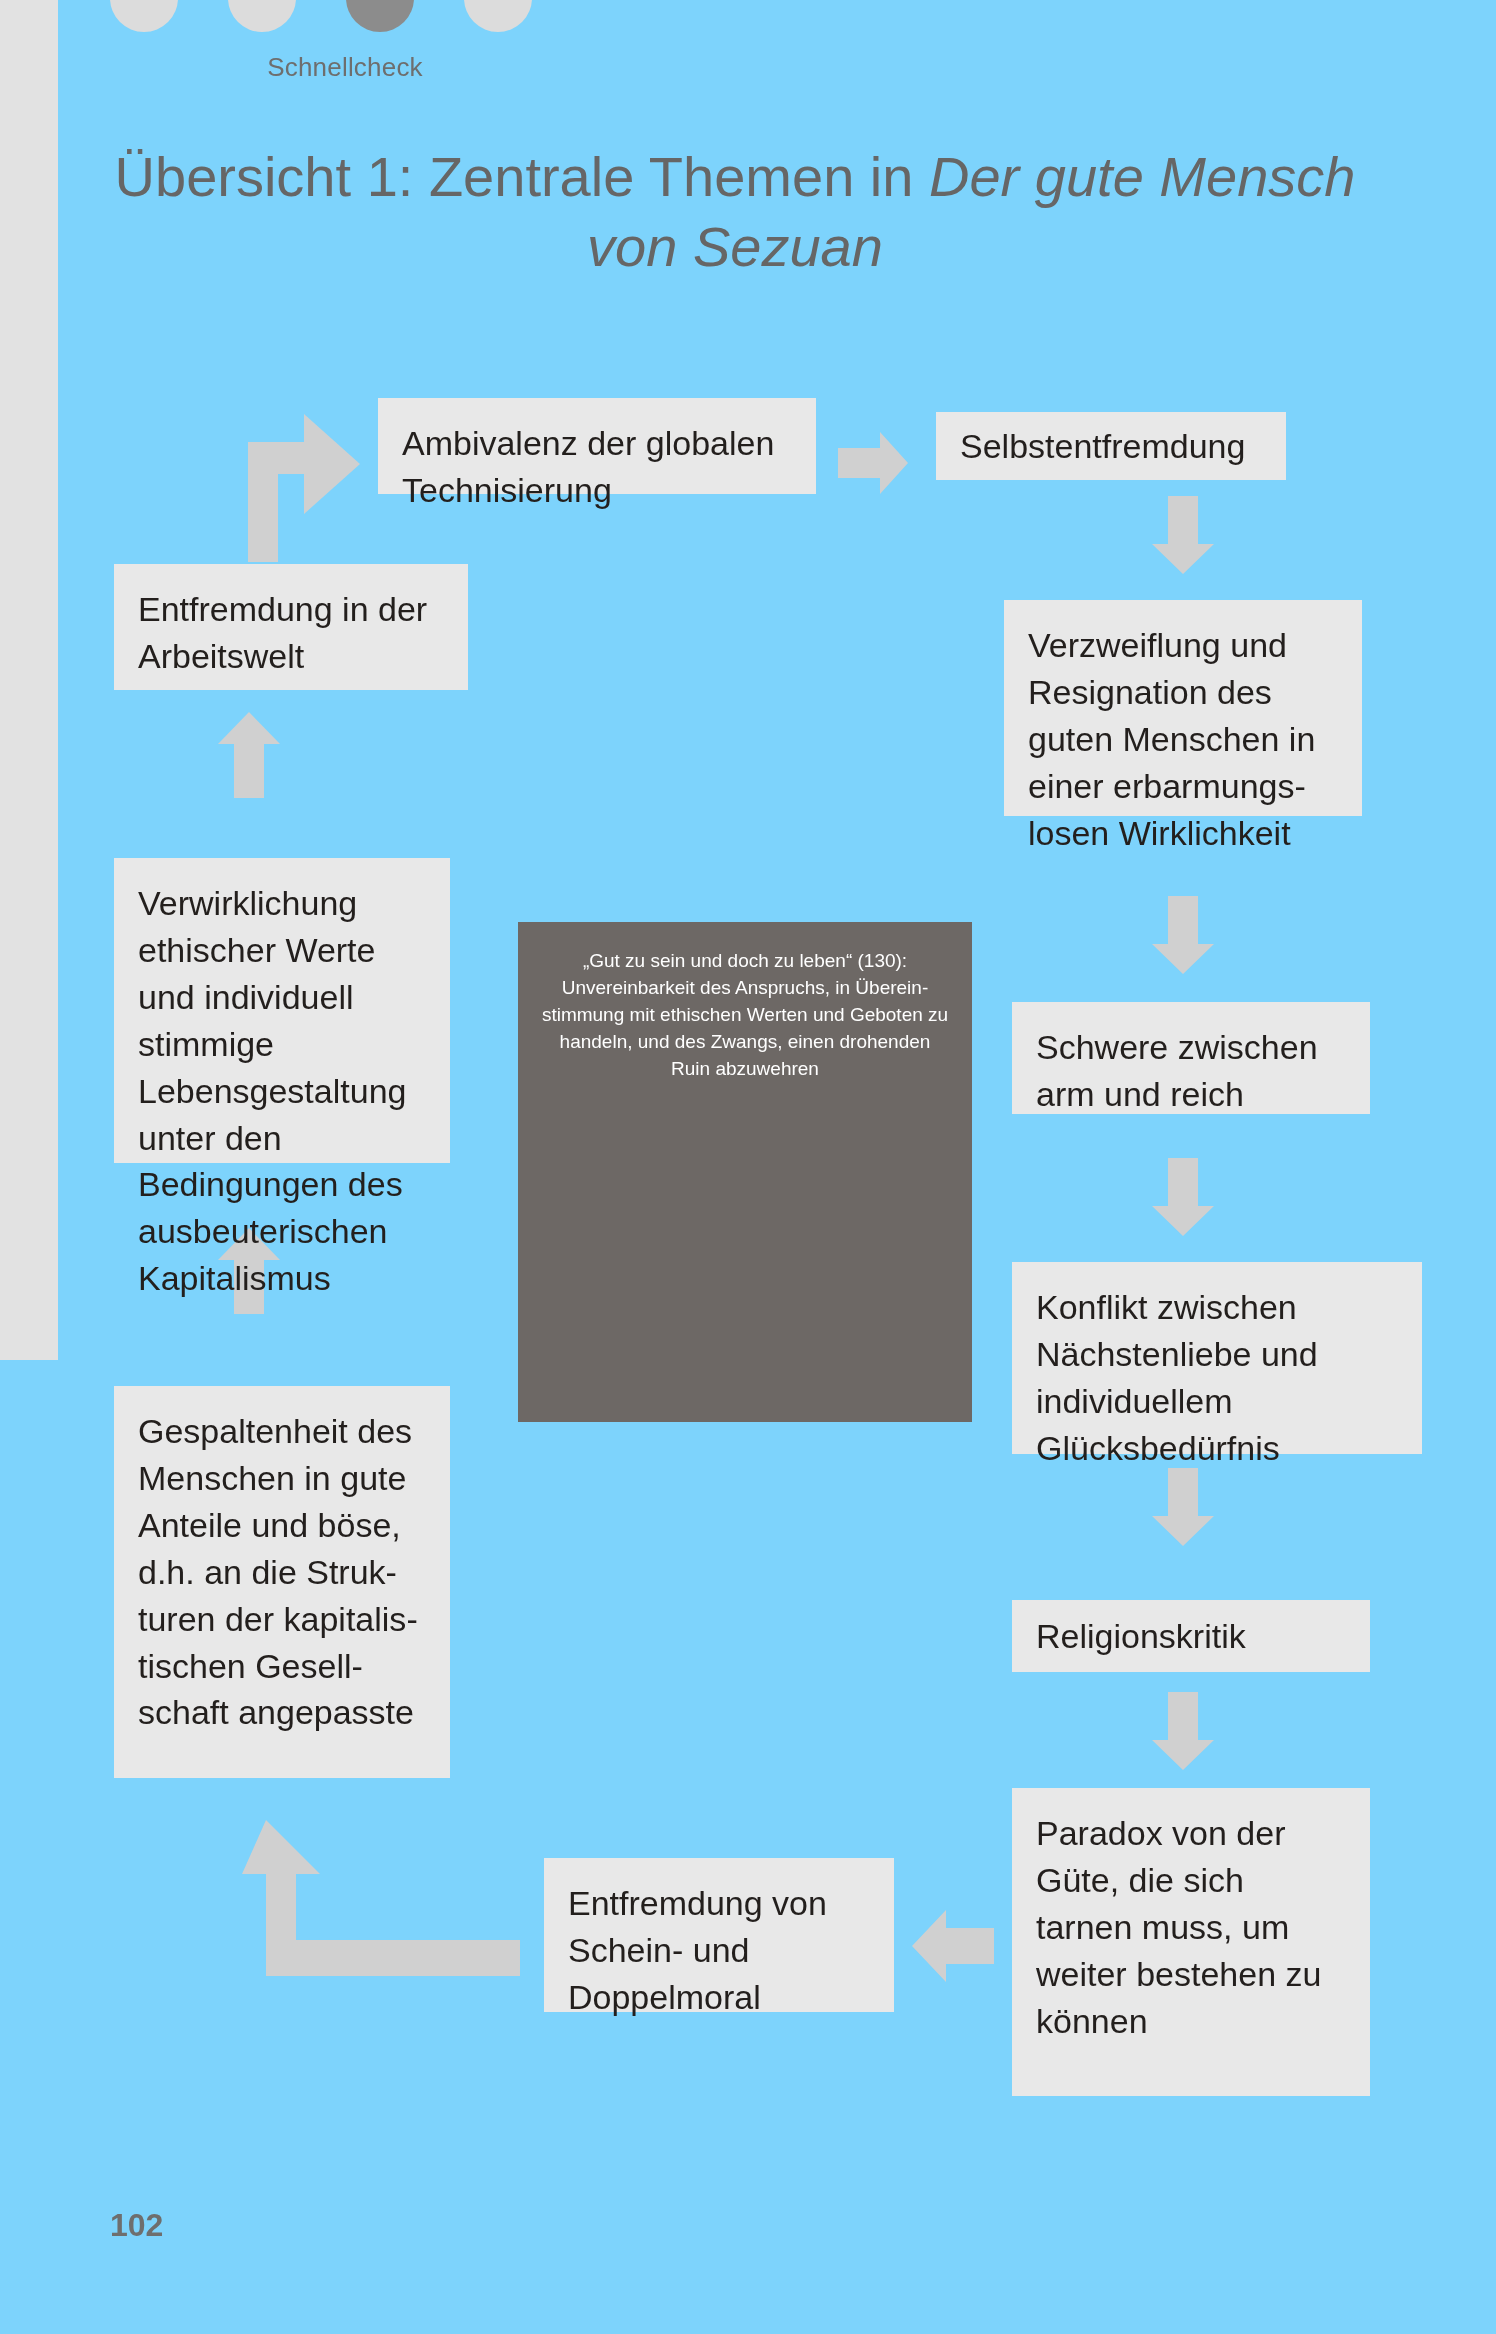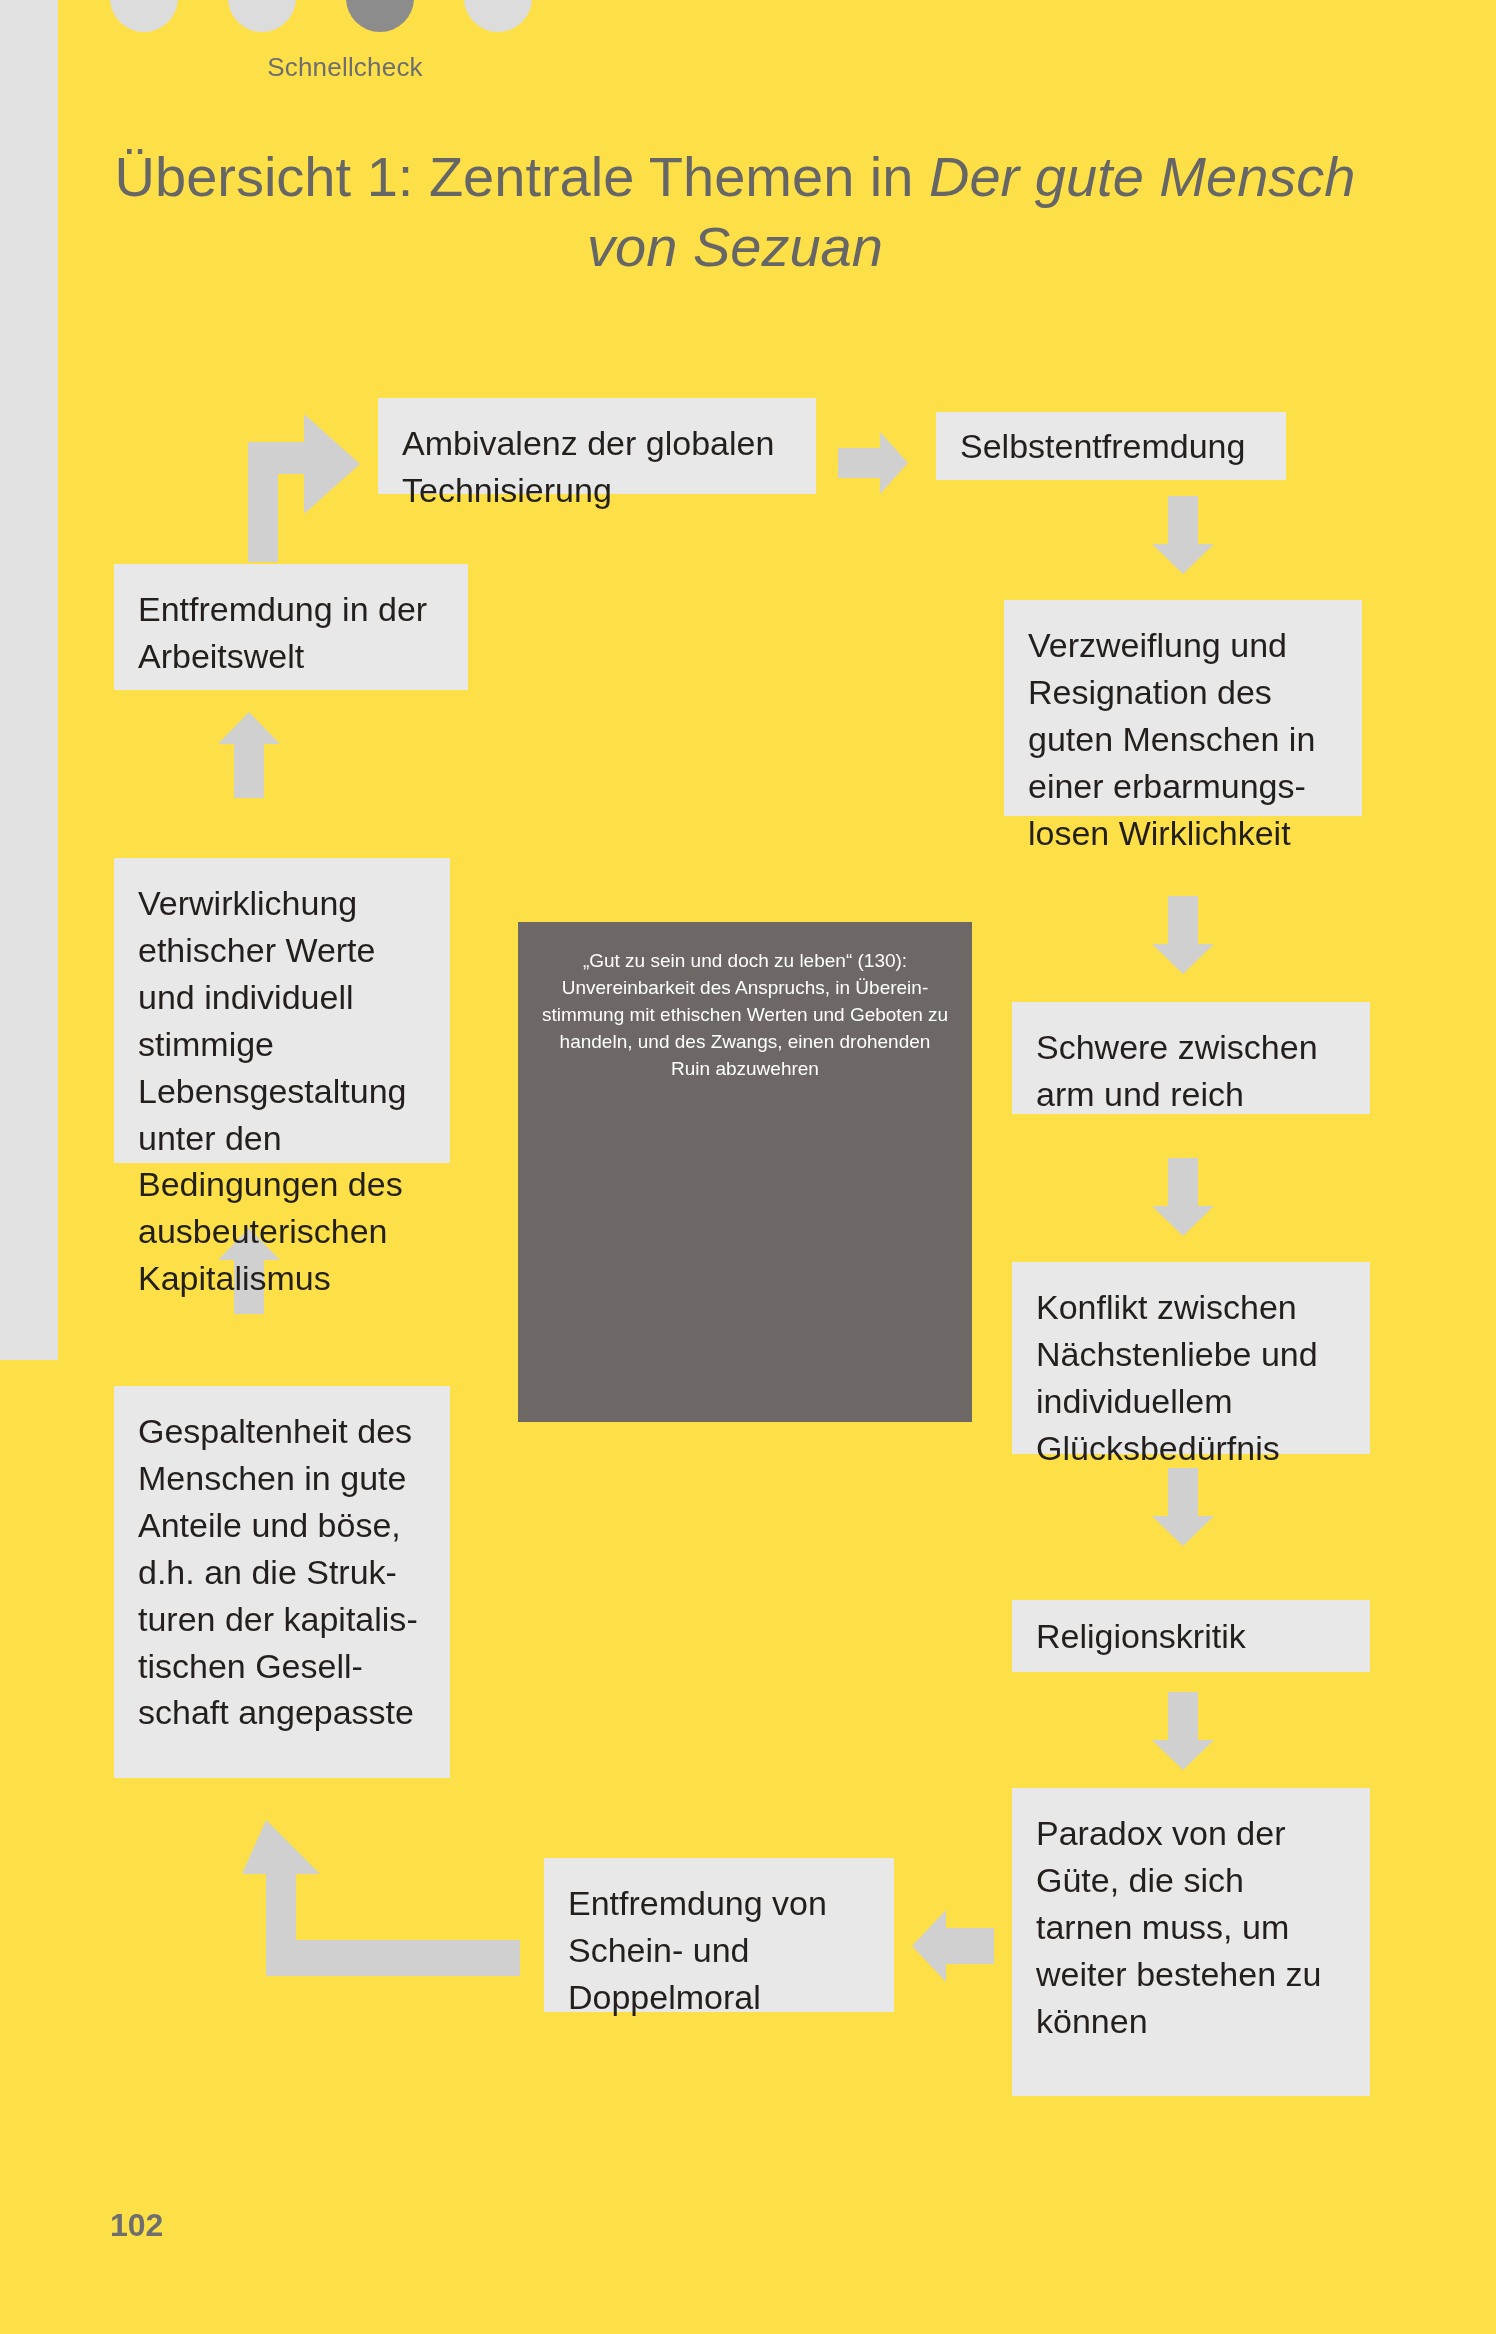--- a/index.html
+++ b/index.html
@@ -6,21 +6,21 @@
   html, body {
     width: 1496px;
     height: 2334px;
     background: #ffffff;
     font-family: "Liberation Sans", sans-serif;
   }
   #page {
     position: relative;
     width: 1496px;
     height: 2334px;
-    background: #fde047;
+    background: #7dd3fc;
     overflow: hidden;
   }
   
   .gutter {
     position: absolute;
     left: 0; top: 0;
     width: 58px; height: 1360px;
     background: #e2e2e2;
   }
   
@@ -177,21 +177,21 @@
   </div>
 
   <div class="box" style="left:378px; top:398px; width:438px; height:96px;">Ambivalenz der globalen Technisierung</div>
 
   <div class="box mid" style="left:936px; top:412px; width:350px; height:68px;">Selbstentfremdung</div>
 
   <div class="box" style="left:1004px; top:600px; width:358px; height:216px;">Verzweiflung und Resignation des guten Menschen in einer erbarmungs­losen Wirklichkeit</div>
 
   <div class="box" style="left:1012px; top:1002px; width:358px; height:112px;">Schwere zwischen arm und reich</div>
 
-  <div class="box" style="left:1012px; top:1262px; width:358px; height:192px;">Konflikt zwischen Nächstenliebe und individuellem Glücksbedürfnis</div>
+  <div class="box" style="left:1012px; top:1262px; width:410px; height:192px;">Konflikt zwischen Nächstenliebe und individuellem Glücksbedürfnis</div>
 
   <div class="box mid" style="left:1012px; top:1600px; width:358px; height:72px;">Religionskritik</div>
 
   <div class="box" style="left:1012px; top:1788px; width:358px; height:308px;">Paradox von der Güte, die sich tarnen muss, um weiter bestehen zu können</div>
 
   <div class="box" style="left:544px; top:1858px; width:350px; height:154px;">Entfremdung von Schein- und Doppelmoral</div>
 
   <div class="box" style="left:114px; top:1386px; width:336px; height:392px;">Gespaltenheit des Menschen in gute Anteile und böse, d.h. an die Struk­turen der kapitalis­tischen Gesell­schaft angepasste</div>
 
   <div class="box" style="left:114px; top:858px; width:336px; height:305px;">Verwirklichung ethischer Werte und individuell stimmige Lebensgestaltung unter den Bedingun­gen des ausbeuteri­schen Kapitalismus</div>

